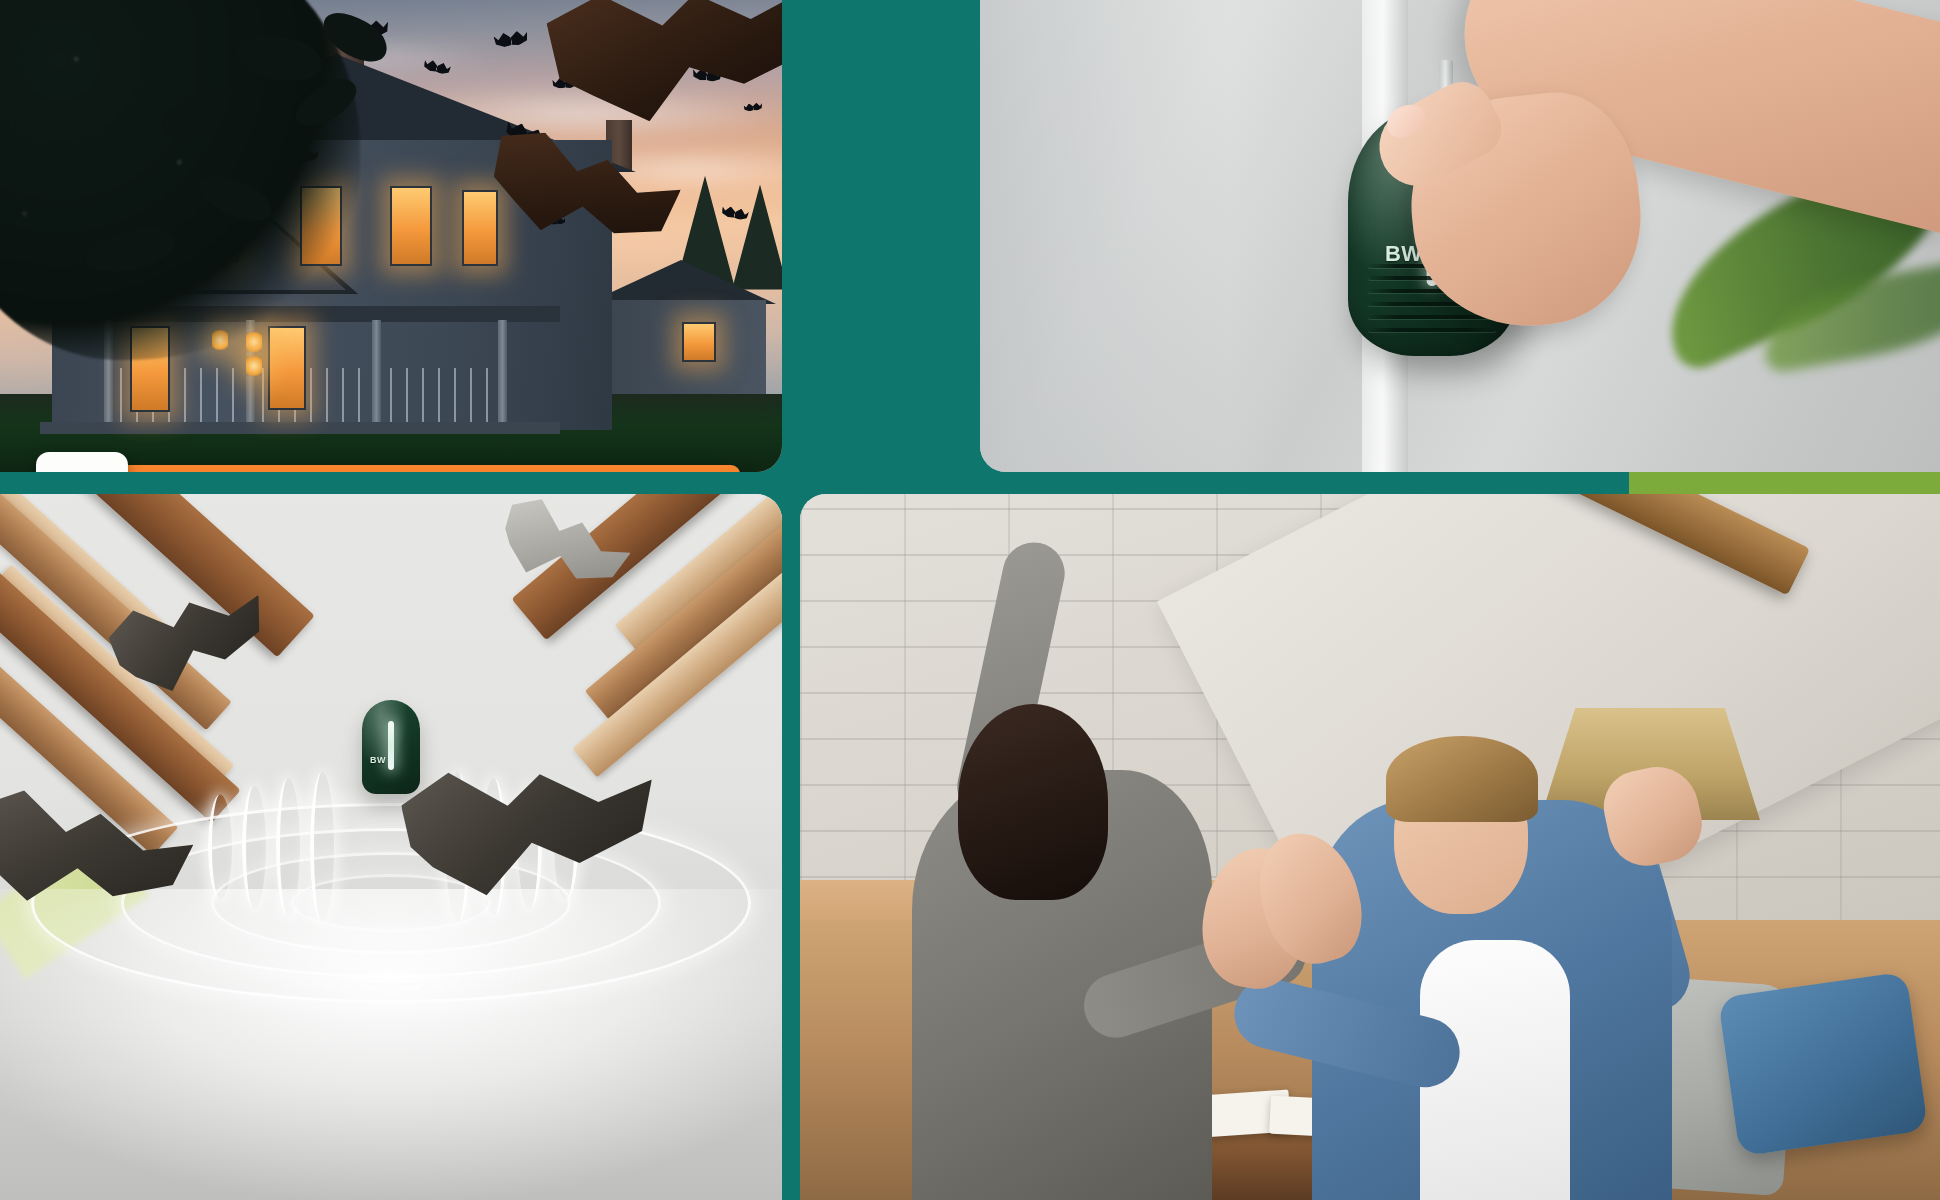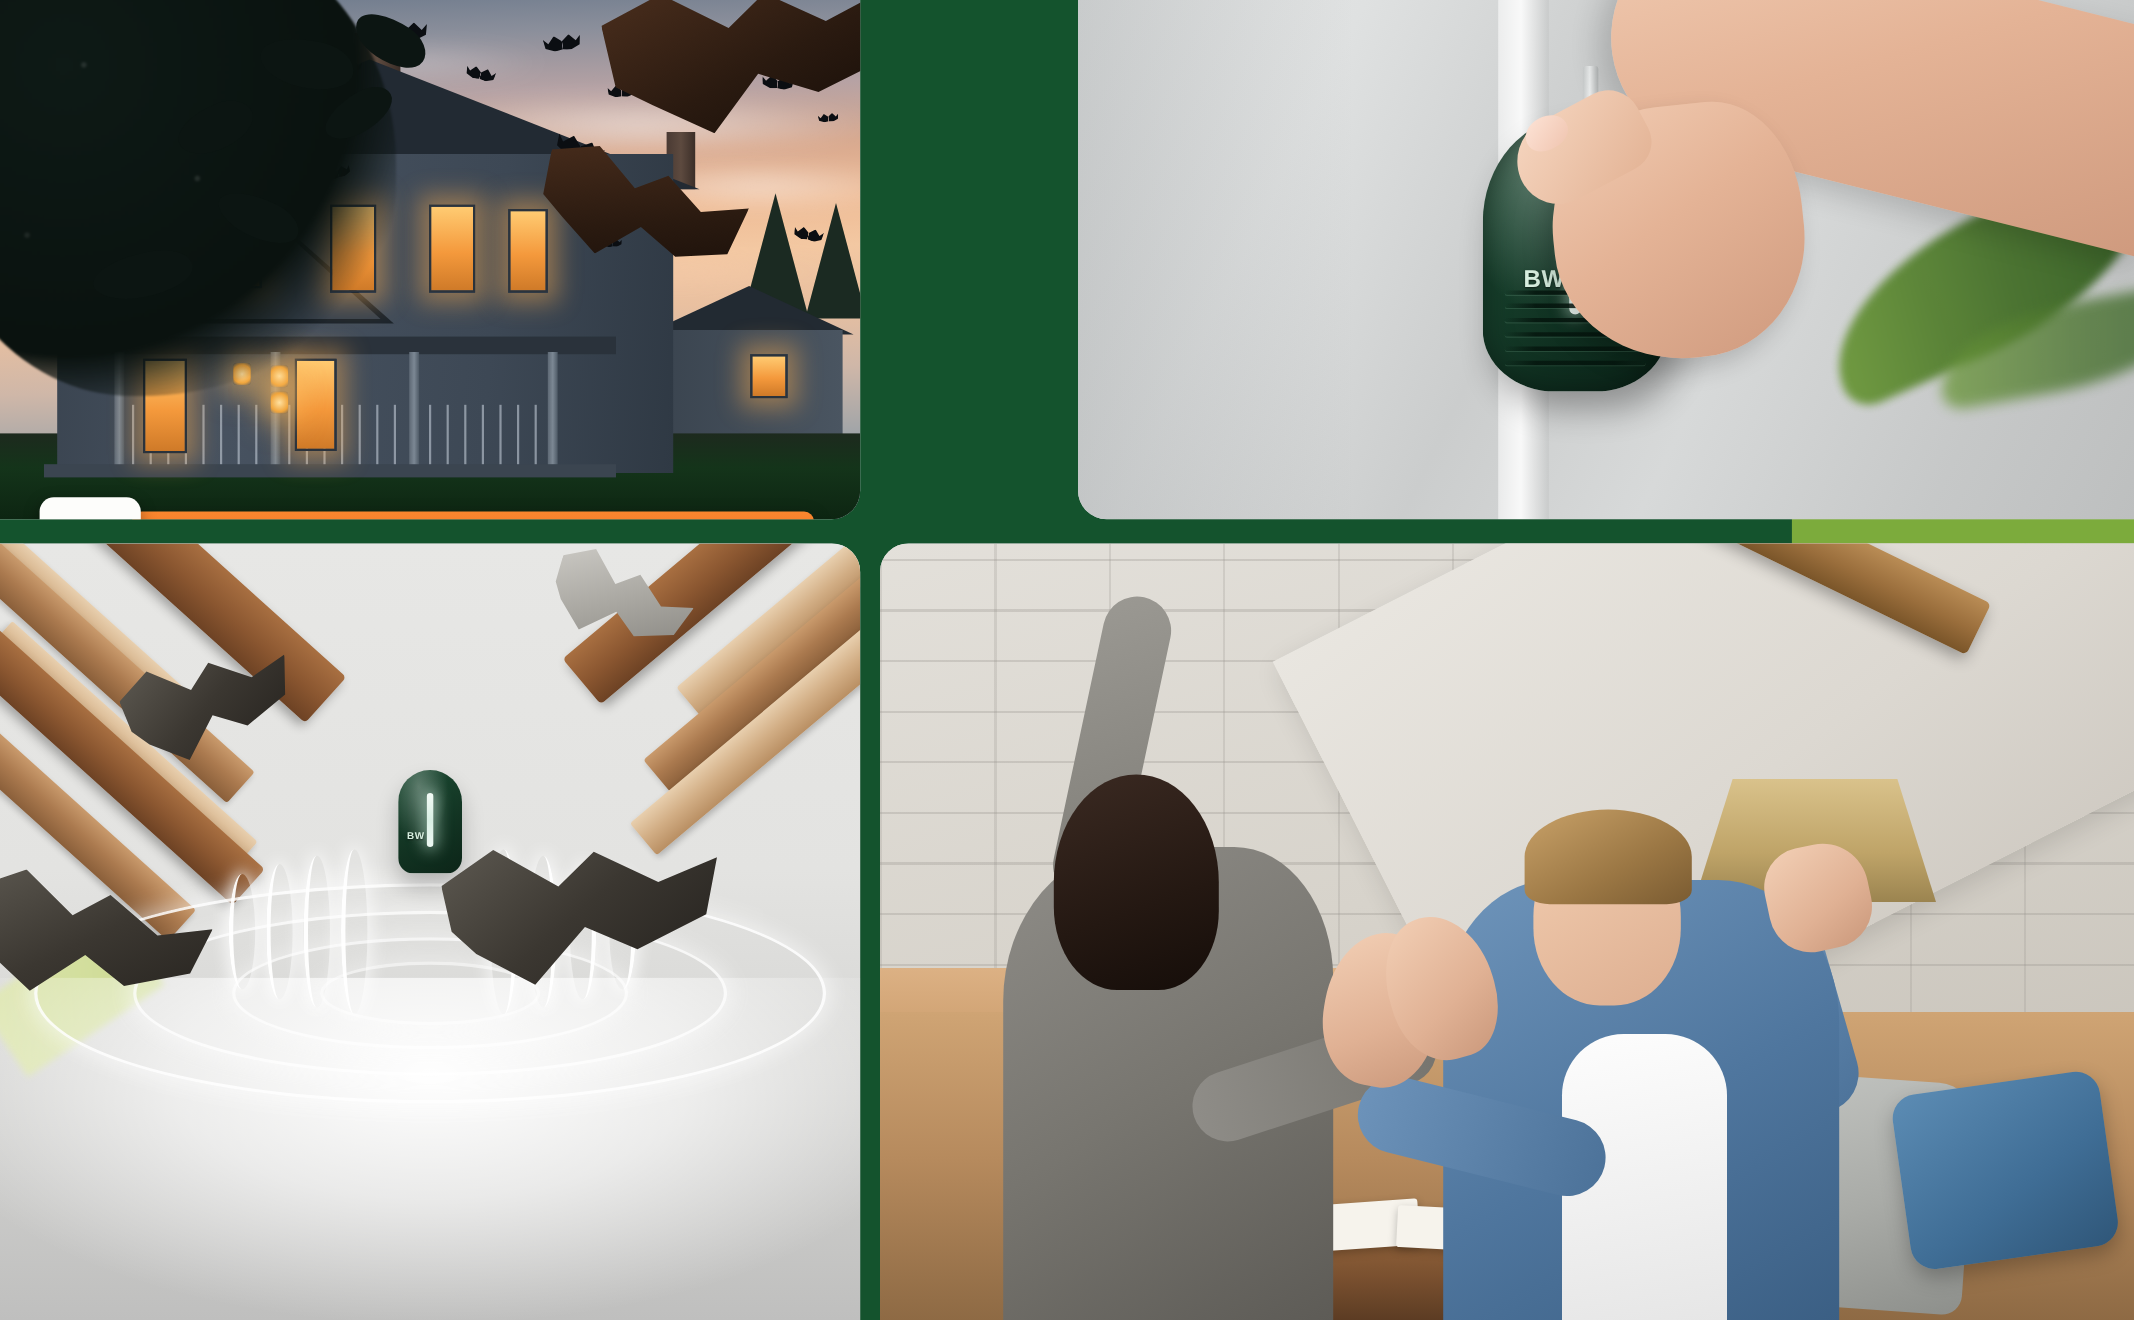--- a/index.html
+++ b/index.html
@@ -5,21 +5,21 @@
   * { box-sizing: border-box; margin: 0; padding: 0; }
   html, body {
     width: 1940px; height: 1200px;
     overflow: hidden;
     font-family: "Liberation Sans", sans-serif;
     background: #7CAB3C;
   }
   .board {
     position: relative;
     width: 1629px; height: 1200px;
-    background: #14532d;
+    background: #0f766e;
   }
 
   
   .panel { position: absolute; overflow: hidden; background: #cfd2d4; }
   #panel-1 { left: 0;    top: 0;    width: 782px; height: 472px; border-radius: 0 0 26px 0; }
   #panel-2 { left: 980px; top: 0;   width: 960px; height: 472px; border-radius: 0 0 0 26px; }
   #panel-3 { left: 0;    top: 494px; width: 782px; height: 706px; border-radius: 0 26px 0 0; }
   #panel-4 { left: 800px; top: 494px; width: 1140px; height: 706px; border-radius: 26px 0 0 0; }
 
   

